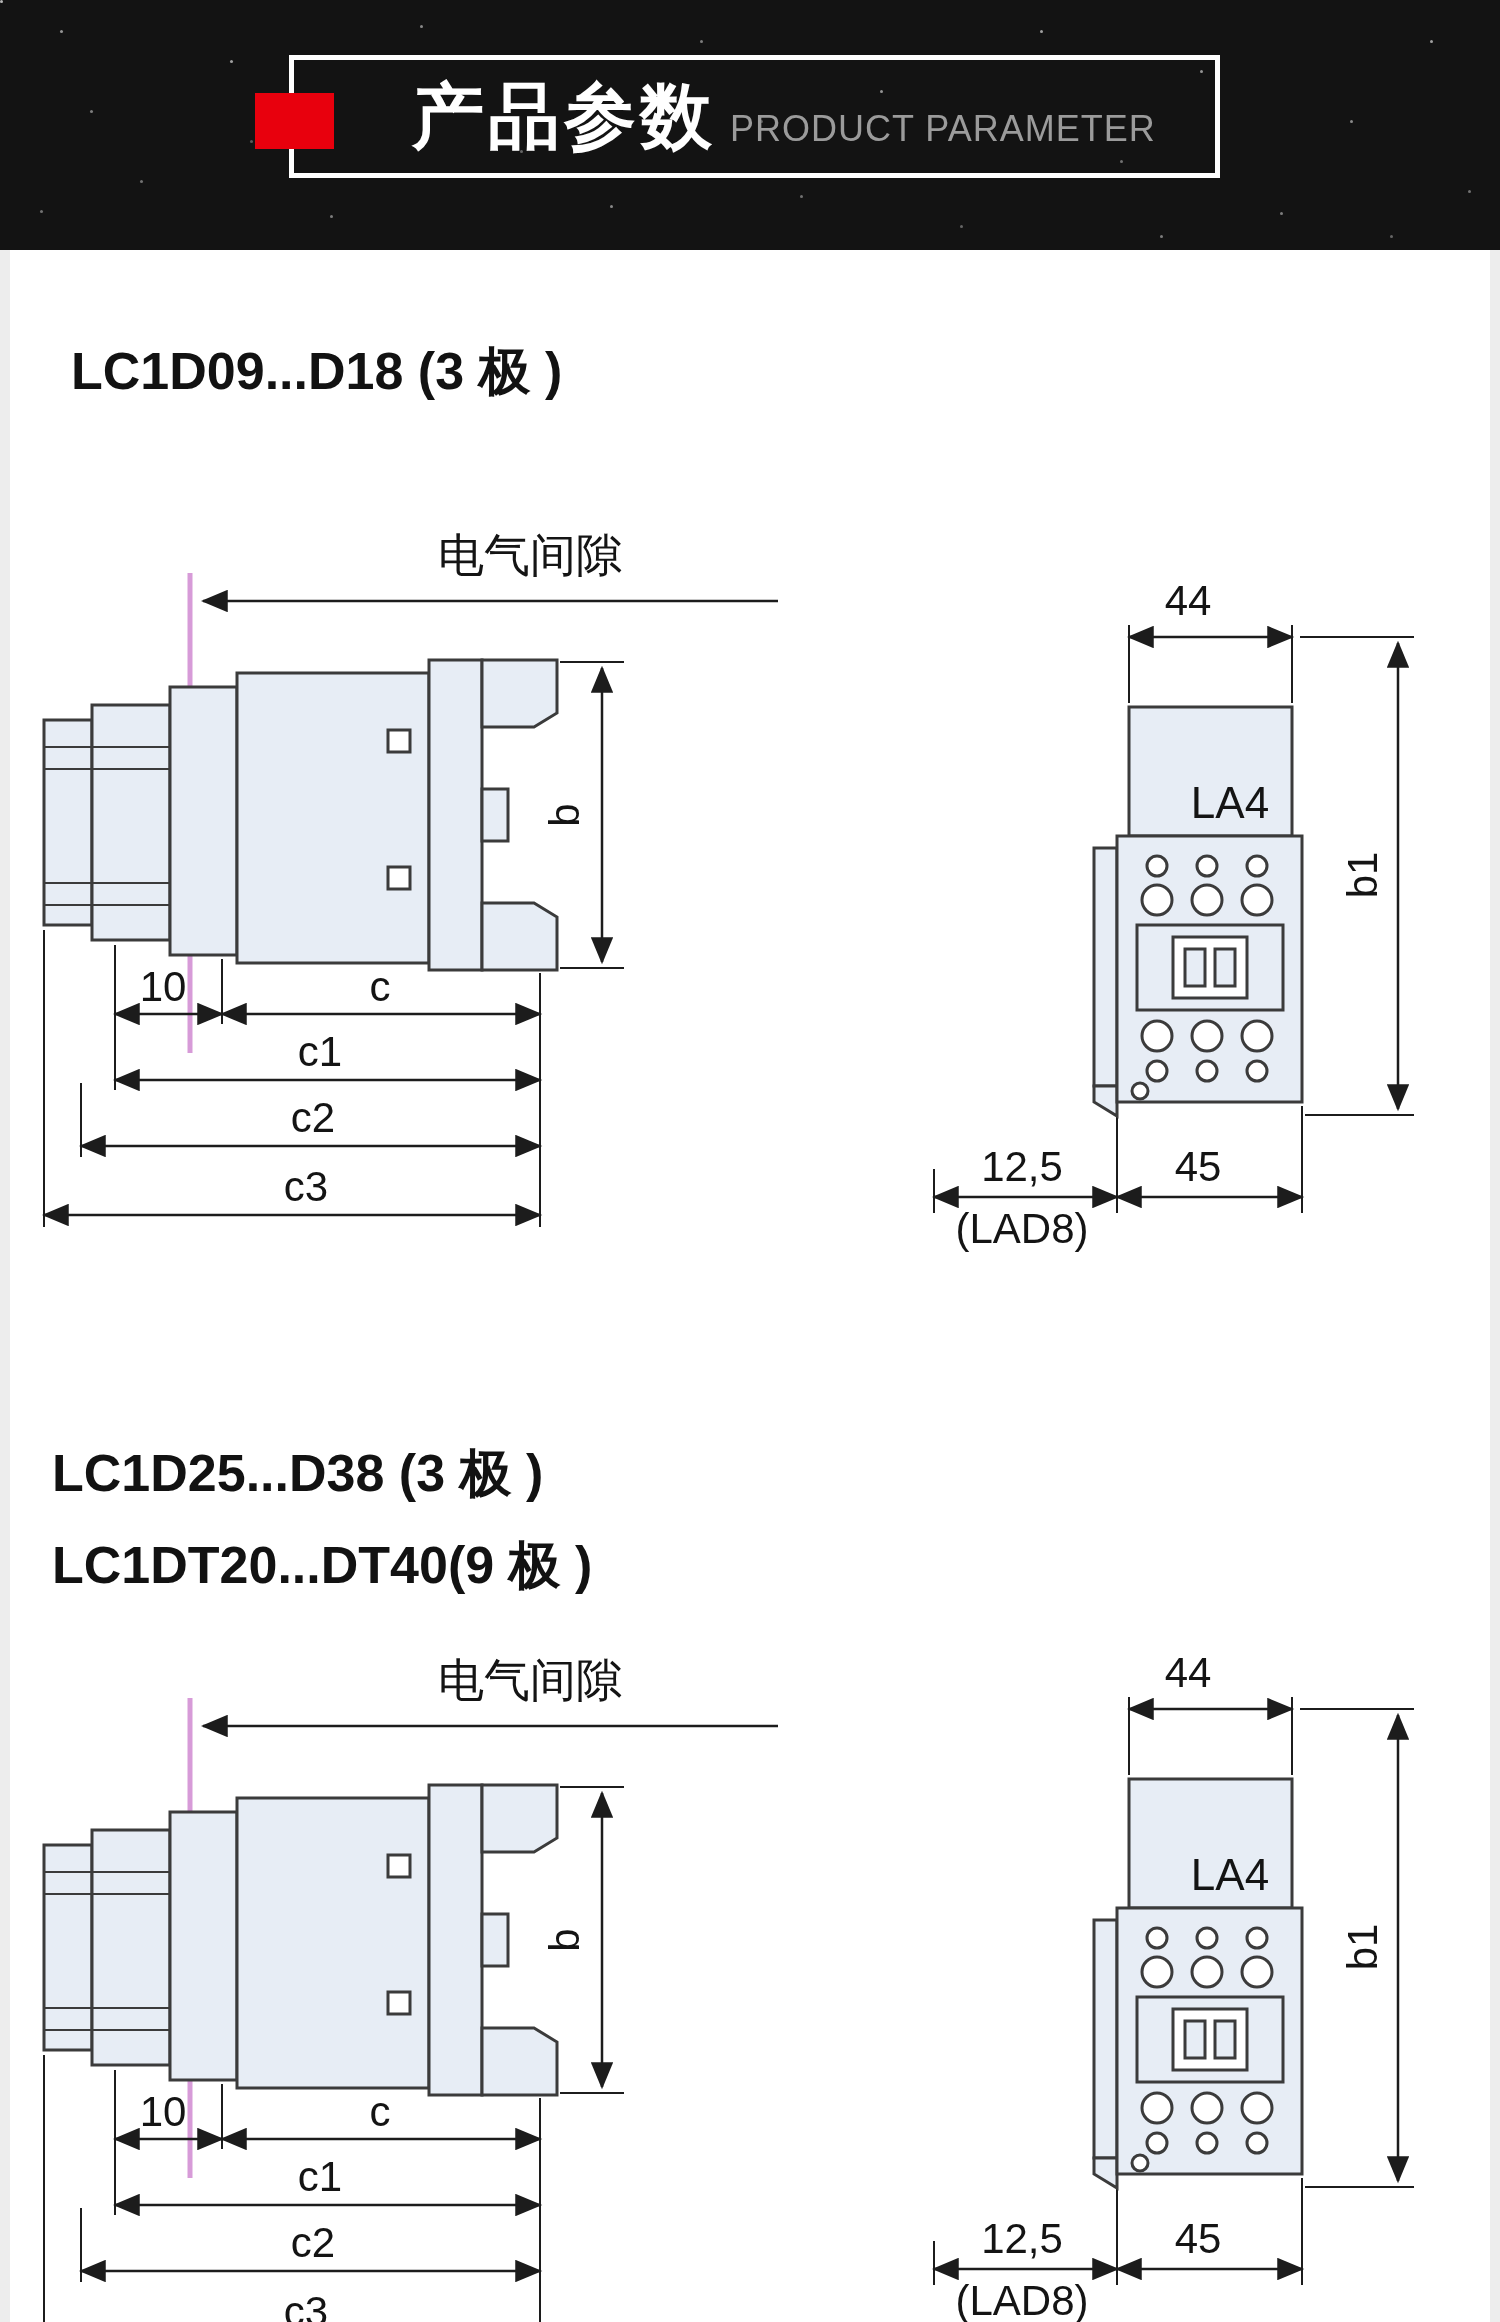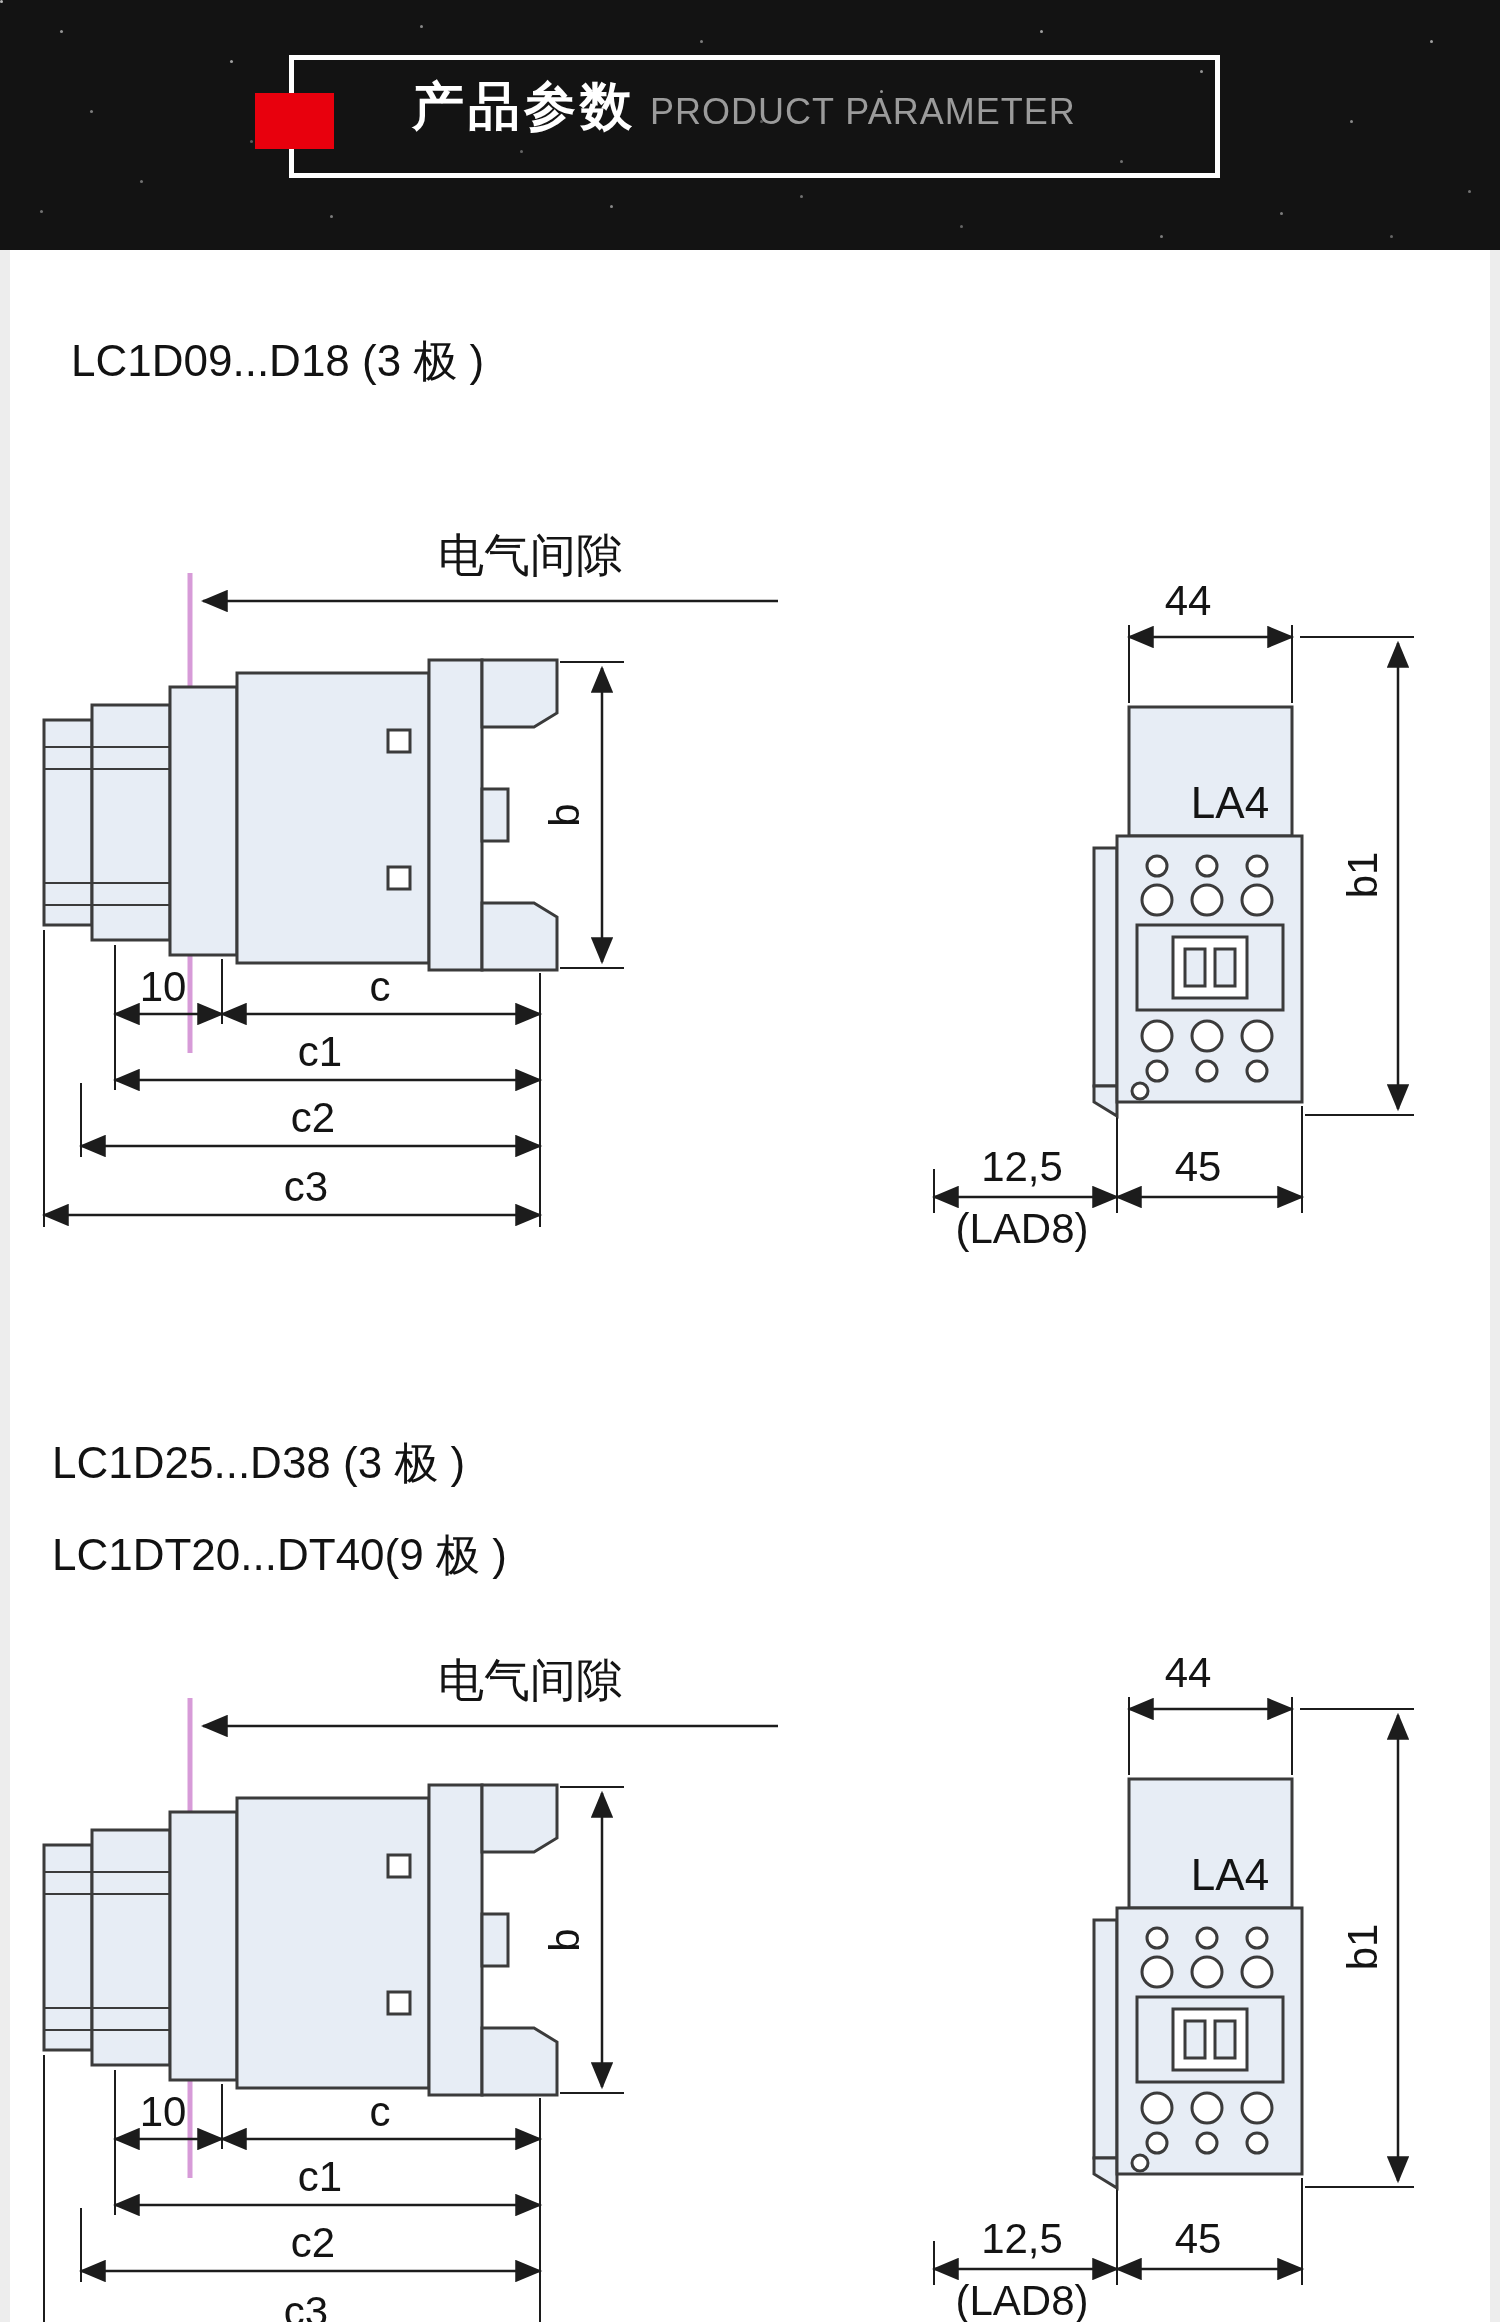--- a/index.html
+++ b/index.html
@@ -15,28 +15,28 @@
       800px 195px 0 0 rgba(255,255,255,.4),880px 90px 0 0 rgba(255,255,255,.55),
       960px 225px 0 0 rgba(255,255,255,.35),1040px 30px 0 0 rgba(255,255,255,.6),
       1120px 160px 0 0 rgba(255,255,255,.4),1200px 70px 0 0 rgba(255,255,255,.55),
       1280px 212px 0 0 rgba(255,255,255,.45),1350px 120px 0 0 rgba(255,255,255,.5),
       1430px 40px 0 0 rgba(255,255,255,.6),1468px 190px 0 0 rgba(255,255,255,.4),
       90px 110px 0 0 rgba(255,255,255,.45),250px 140px 0 0 rgba(255,255,255,.3),
       1160px 235px 0 0 rgba(255,255,255,.45),40px 210px 0 0 rgba(255,255,255,.4),
       1390px 235px 0 0 rgba(255,255,255,.35),760px 120px 0 0 rgba(255,255,255,.3);}
   .title-box{position:absolute;left:289px;top:55px;width:931px;height:123px;border:5px solid #fff;
     box-sizing:border-box;display:flex;align-items:baseline;gap:14px;padding:20px 0 0 118px;}
-  .title-cn{font-size:52px;font-weight:700;color:#fff;letter-spacing:4px;line-height:1;}
+  .title-cn{font-size:72px;font-weight:700;color:#fff;letter-spacing:4px;line-height:1;}
   .title-en{font-size:36px;color:#9b9b9b;letter-spacing:1px;line-height:1;}
   .red-sq{position:absolute;left:255px;top:93px;width:79px;height:56px;background:#e8000d;z-index:3;}
   
   .content{position:absolute;left:0;top:250px;width:1500px;height:2072px;background:#fff;}
   .edge{position:absolute;top:0;bottom:0;width:10px;background:#ededed;}
   .edge-l{left:0;} .edge-r{right:0;}
-  .heading{position:absolute;font-size:44px;font-weight:400;color:#121212;white-space:nowrap;line-height:1.1;}
+  .heading{position:absolute;font-size:52px;font-weight:700;color:#121212;white-space:nowrap;line-height:1.1;}
   .h-s1{left:71px;top:50px;}
   .h-s2a{left:52px;top:1152px;}
   .h-s2b{left:52px;top:1244px;}
   .drawing{position:absolute;overflow:visible;}
   
   svg text{font-size:42px;fill:#141414;font-family:"Liberation Sans",sans-serif;}
   svg text.cjk{font-size:46px;}
   .outline rect,.outline polygon{fill:#e7edf5;stroke:#3b3b3b;stroke-width:3;}
   .outline .hole{fill:#ffffff;}
   .outline line{stroke:#3b3b3b;stroke-width:2;}

